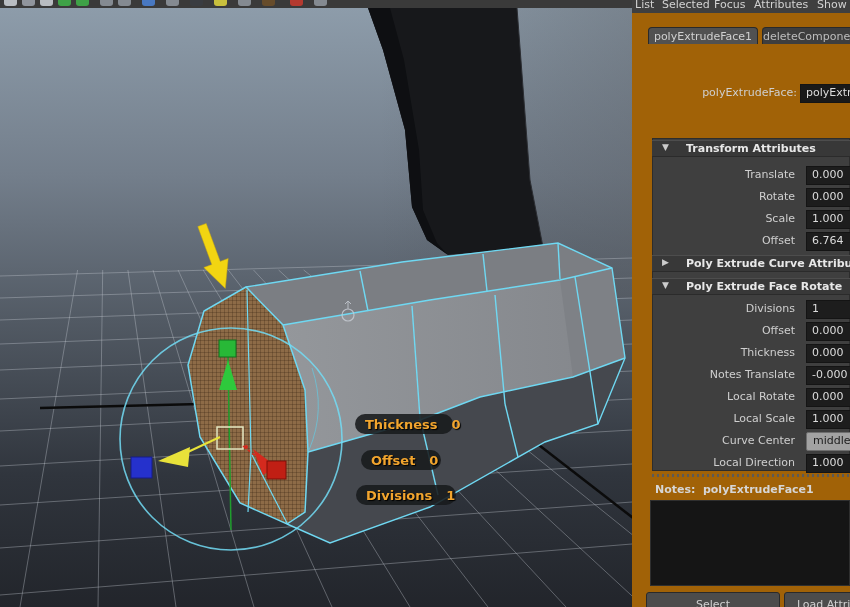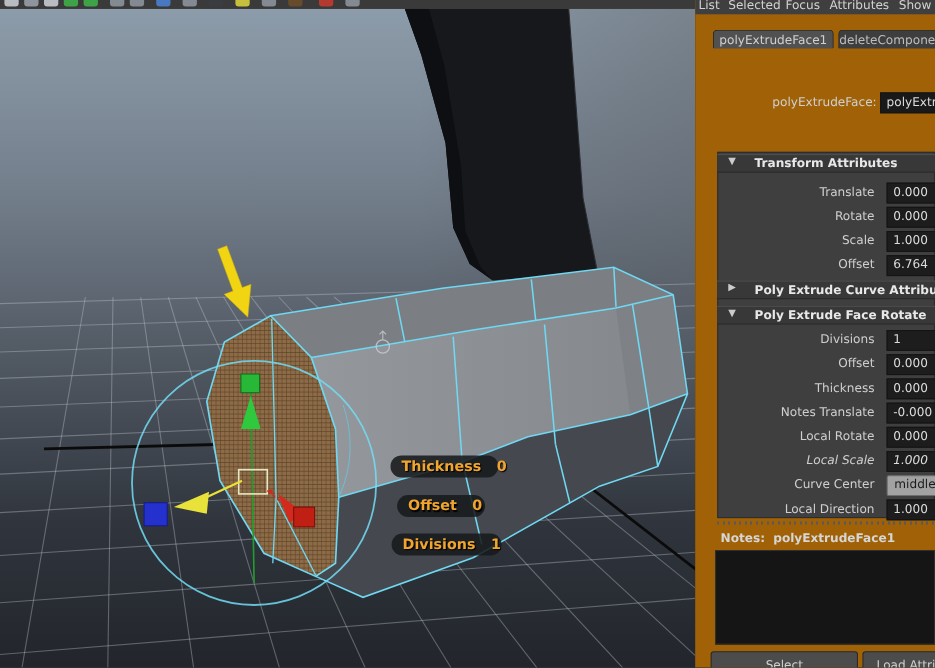--- a/index.html
+++ b/index.html
@@ -265,21 +265,21 @@
       <div class="ae-input">0.000</div>
     </div>
     <div class="ae-row" style="top:366px;">
       <div class="ae-label">Notes Translate</div>
       <div class="ae-input">-0.000</div>
     </div>
     <div class="ae-row" style="top:388px;">
       <div class="ae-label">Local Rotate</div>
       <div class="ae-input">0.000</div>
     </div>
-    <div class="ae-row" style="top:410px;font-style:italic;">
+    <div class="ae-row" style="top:410px;">
       <div class="ae-label">Local Scale</div>
       <div class="ae-input">1.000</div>
     </div>
     <div class="ae-row" style="top:432px;">
       <div class="ae-label">Curve Center</div>
       <div class="ae-dropdown">middle</div>
     </div>
     <div class="ae-row" style="top:454px;">
       <div class="ae-label">Local Direction</div>
       <div class="ae-input">1.000</div>

